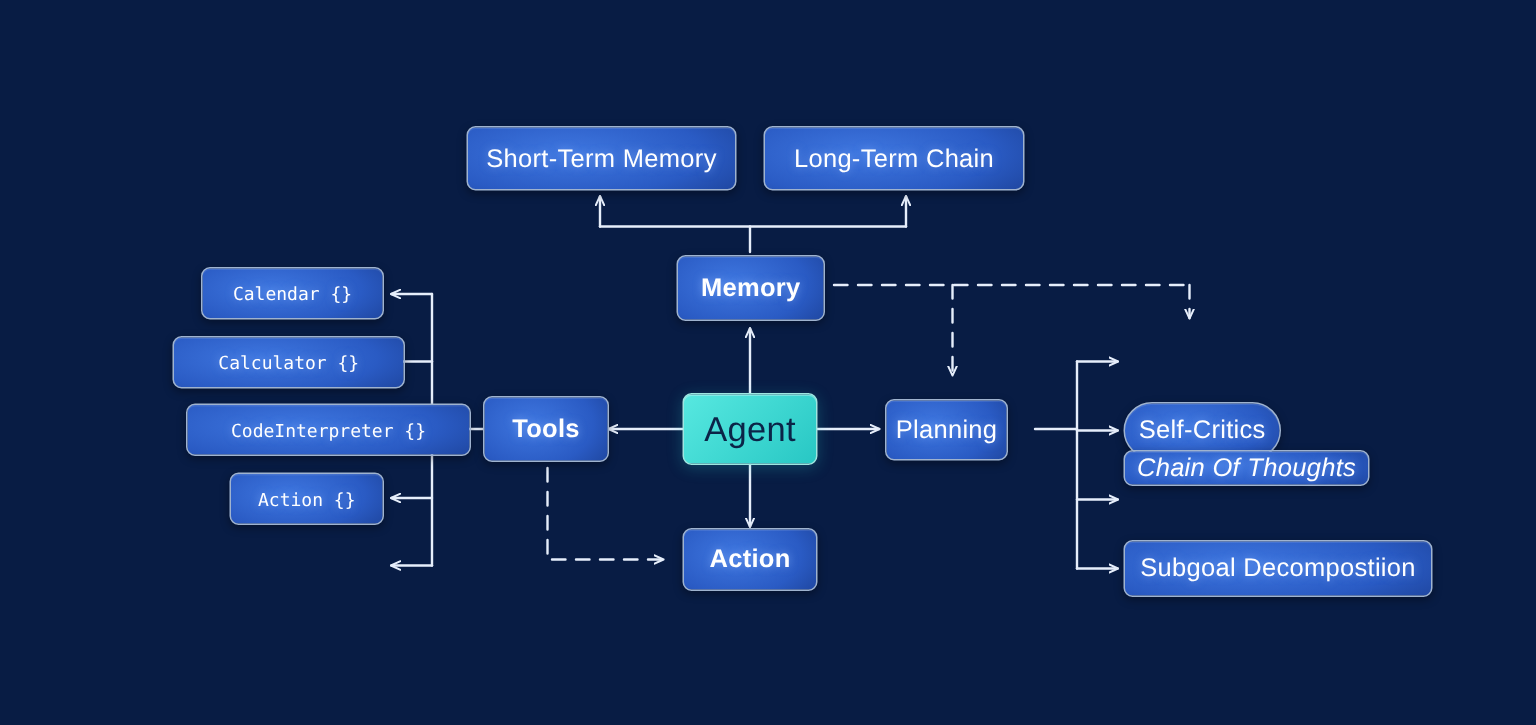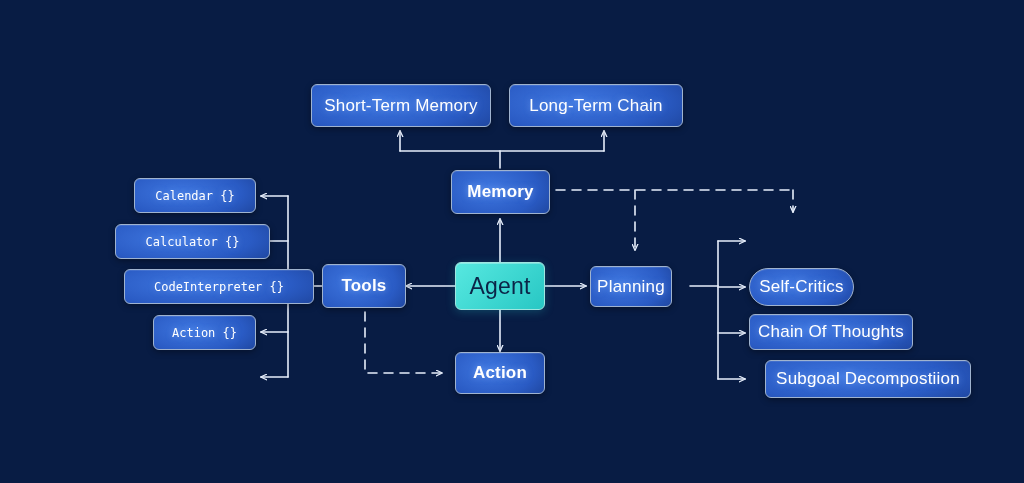--- a/index.html
+++ b/index.html
@@ -123,20 +123,20 @@
   <div class="node mono" style="left:78px;top:269px;width:190px;height:35px;margin-left:46px;">
     <span>CodeInterpreter {}</span>
   </div>
   <div class="node mono" style="left:153px;top:315px;width:103px;height:35px;">
     <span>Action {}</span>
   </div>
 
   <div class="node sans" style="left:749px;top:268px;width:105px;height:38px;border-radius:19px;">
     <span>Self-Critics</span>
   </div>
-  <div class="node sans" style="left:749px;top:314px;width:164px;height:36px;">
+  <div class="node sans" style="left:749px;top:300px;width:164px;height:24px;font-style:italic;">
     <span>Chain Of Thoughts</span>
   </div>
-  <div class="node sans" style="left:765px;top:360px;width:206px;height:38px;">
+  <div class="node sans" style="left:749px;top:360px;width:206px;height:38px;">
     <span>Subgoal Decompostiion</span>
   </div>
 
 </div>
 
 </body></html>

